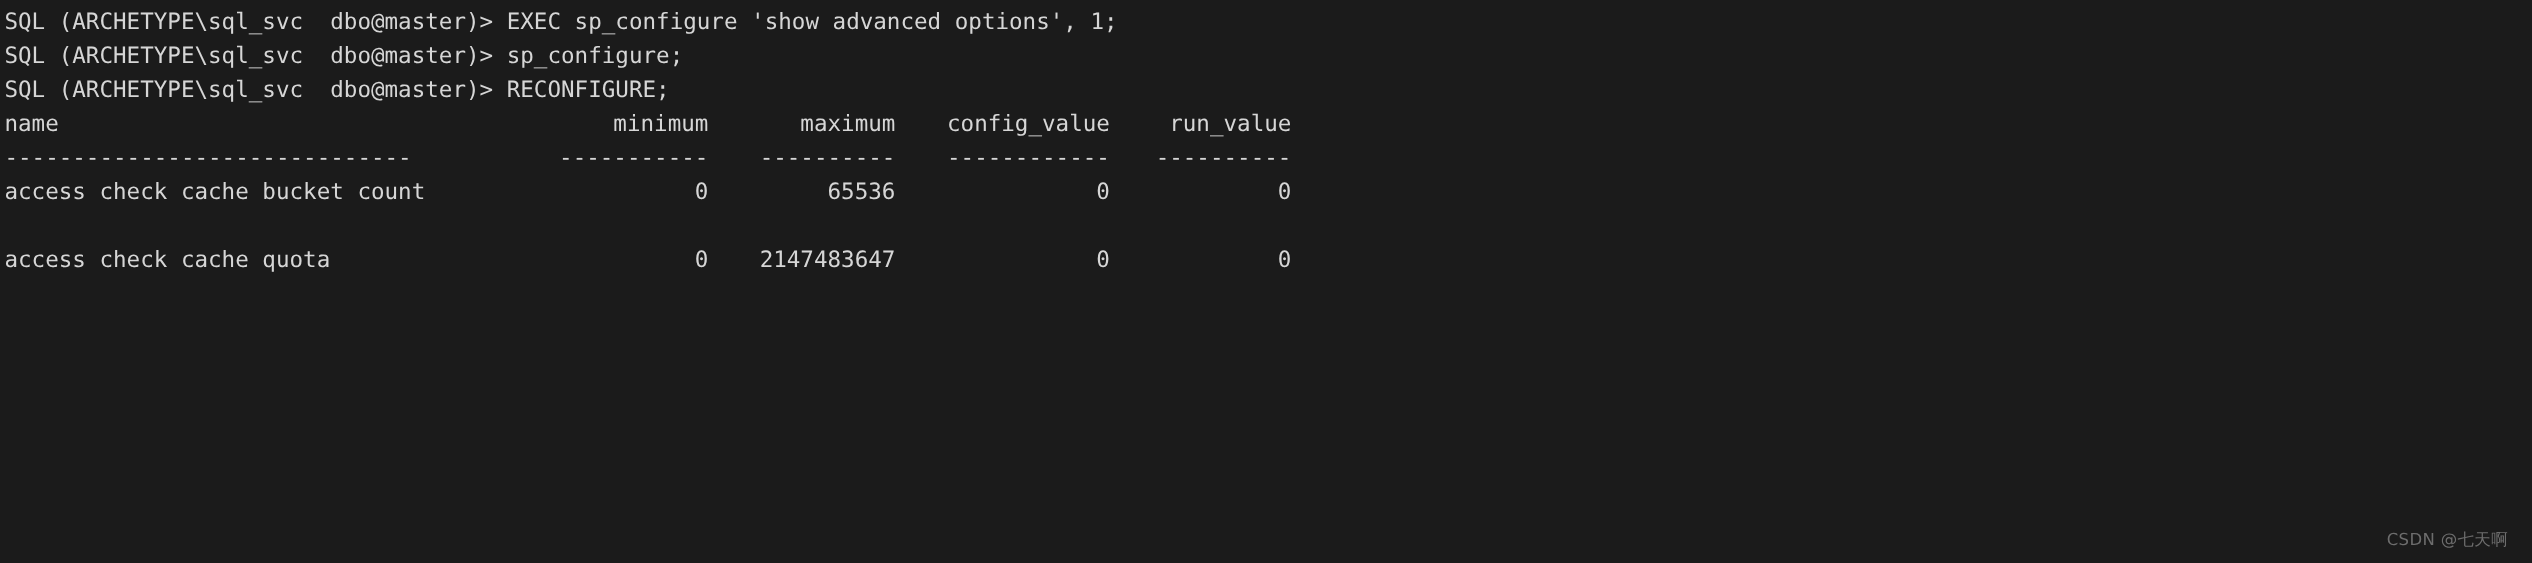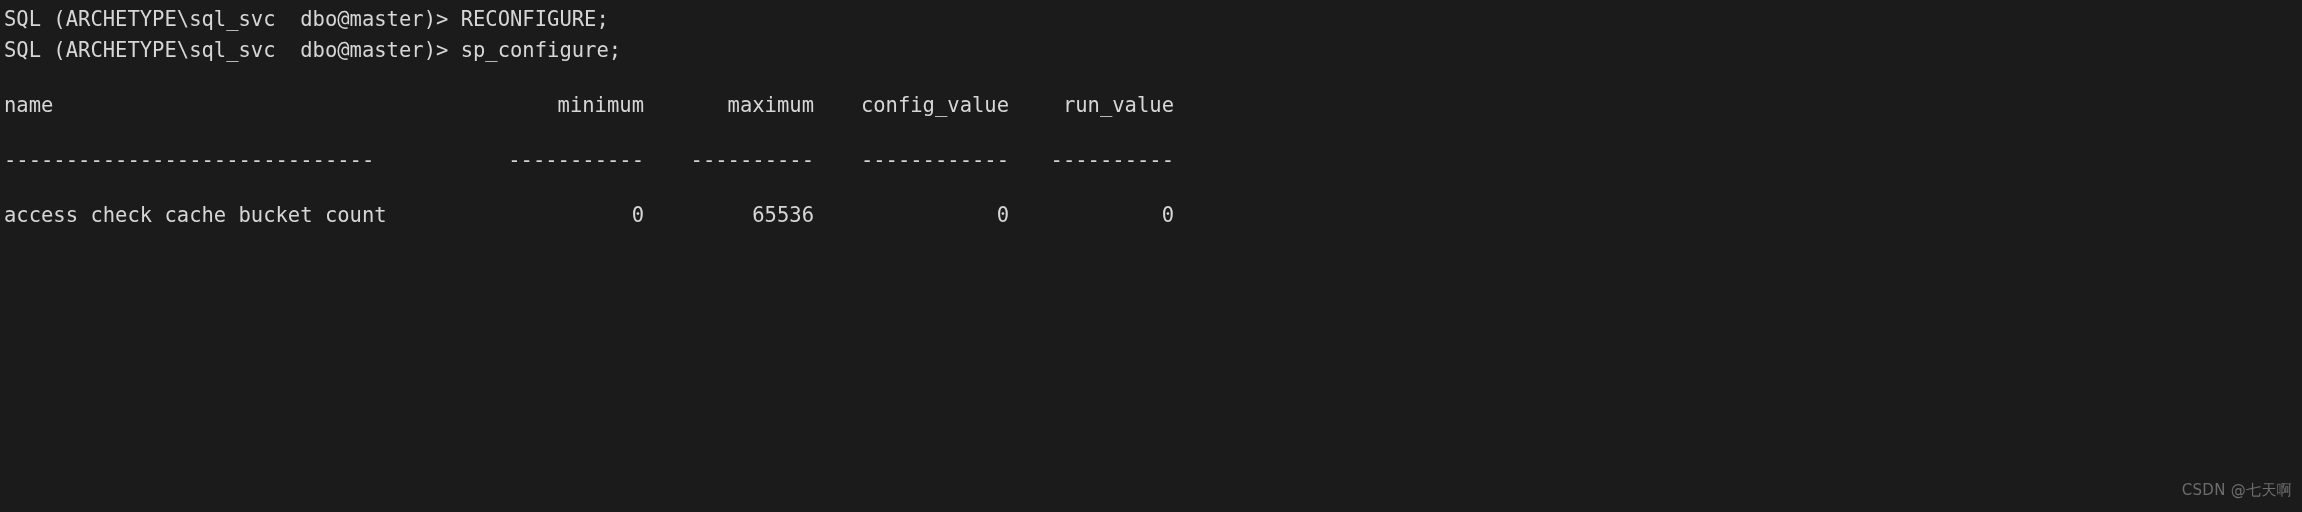--- a/index.html
+++ b/index.html
@@ -39,61 +39,62 @@
   }
   
   .row {
     white-space: pre;
     height: 31px;
     line-height: 31px;
     font-family: "DejaVu Sans Mono", "Liberation Mono", monospace;
     font-size: 20.5px;
     color: #d6d6d6;
     display: block;
-    margin-top: 24px;
   }
   .cell {
     display: inline-block;
     white-space: pre;
     font-family: "DejaVu Sans Mono", "Liberation Mono", monospace;
     font-size: 20.5px;
     vertical-align: top;
   }
   .col-name      { width: 480px; text-align: left; }
   .col-minimum   { width: 160px; text-align: right; }
   .col-maximum   { width: 170px; text-align: right; }
   .col-config    { width: 195px; text-align: right; }
   .col-run       { width: 165px; text-align: right; }
   .sep .cell { color: #d6d6d6; }
   .watermark {
     position: absolute;
-    right: 10px;
+    right: 22px;
     bottom: 6px;
     font-family: "DejaVu Sans", "Liberation Sans", sans-serif;
     font-size: 15px;
     color: #6d6d6d;
     white-space: pre;
     letter-spacing: 0.3px;
   }
 </style>
 </head>
 <body>
 
 <div id="terminal">
 
+  <div class="line">SQL (ARCHETYPE\sql_svc  dbo@master)&gt; EXEC sp_configure 'show advanced options', 1;</div>
+  <div class="line">SQL (ARCHETYPE\sql_svc  dbo@master)&gt; sp_configure;</div>
   <div class="line">SQL (ARCHETYPE\sql_svc  dbo@master)&gt; RECONFIGURE;</div>
-  <div class="line">SQL (ARCHETYPE\sql_svc  dbo@master)&gt; sp_configure;</div>
 
   <div class="row"><span class="cell col-name">name</span><span class="cell col-minimum">minimum</span><span class="cell col-maximum">maximum</span><span class="cell col-config">config_value</span><span class="cell col-run">run_value</span></div>
 
   <div class="row sep"><span class="cell col-name">------------------------------</span><span class="cell col-minimum">-----------</span><span class="cell col-maximum">----------</span><span class="cell col-config">------------</span><span class="cell col-run">----------</span></div>
 
   <div class="row"><span class="cell col-name">access check cache bucket count</span><span class="cell col-minimum">0</span><span class="cell col-maximum">65536</span><span class="cell col-config">0</span><span class="cell col-run">0</span></div>
 
   <div class="line blank"></div>
 
+  <div class="row"><span class="cell col-name">access check cache quota</span><span class="cell col-minimum">0</span><span class="cell col-maximum">2147483647</span><span class="cell col-config">0</span><span class="cell col-run">0</span></div>
 
   <div class="line blank"></div>
 
 
   <div class="watermark">CSDN @七天啊</div>
 
 </div>
 
 </body></html>

